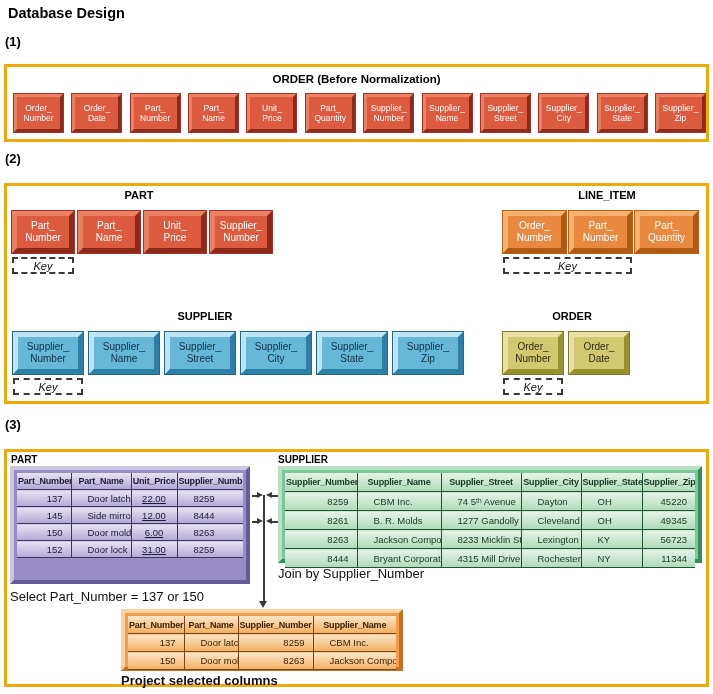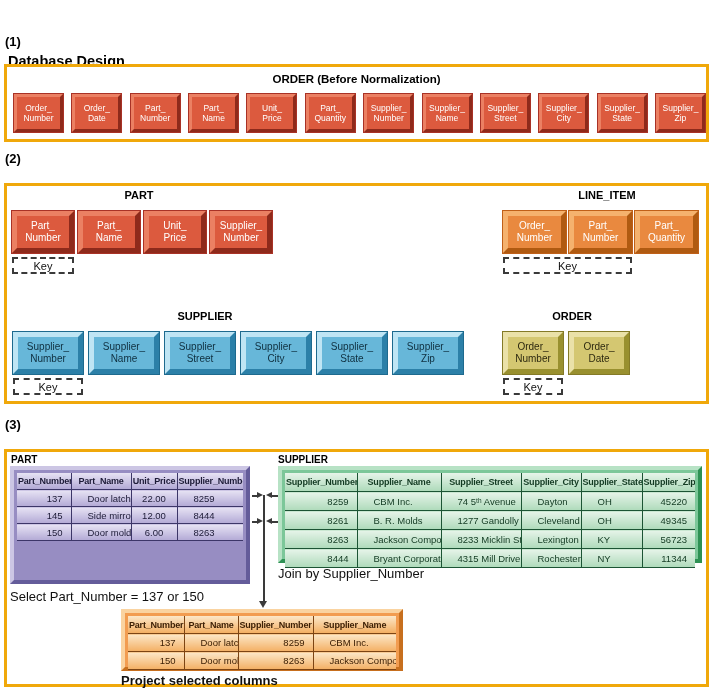--- a/index.html
+++ b/index.html
@@ -1,49 +1,49 @@
 <!DOCTYPE html>
 <html><head>
 <meta charset="utf-8">
 <style>
   html,body{margin:0;padding:0;background:#fff;}
   body{font-family:"Liberation Sans","DejaVu Sans",sans-serif;color:#111;}
   #canvas{position:relative;width:713px;height:694px;background:#fff;overflow:hidden;}
 
-  .page-title{position:absolute;left:8px;top:5px;font-size:14.5px;font-weight:bold;color:#000;margin-top:48px;}
+  .page-title{position:absolute;left:8px;top:5px;font-size:14.5px;font-weight:bold;color:#000;}
   .num-label{position:absolute;left:5px;font-size:13px;font-weight:bold;color:#000;}
 
   .gold-section{position:absolute;left:4px;width:705px;box-sizing:border-box;
     border:3px solid #F0A80A;background:#fff;}
 
   
   .fbox{position:absolute;box-sizing:border-box;display:flex;align-items:center;justify-content:center;
     text-align:center;white-space:pre-line;line-height:1.18;border-style:solid;}
   .red{background:#DC5A3E;border-color:#EB8063 #8E2A1B #8E2A1B #EB8063;outline:1px solid #A93226;color:#fff;}
   .orangeb{background:#E9893F;border-color:#F5B26E #B05A11 #B05A11 #F5B26E;outline:1px solid #C06018;color:#fff;}
   .blueb{background:#67B7D9;border-color:#BFE5F4 #2C80A8 #2C80A8 #BFE5F4;outline:1px solid #1E6A8E;color:#0F2F3F;}
   .oliveb{background:#D4C771;border-color:#EAE1A8 #99902F #99902F #EAE1A8;outline:1px solid #847A27;color:#2E2A10;}
 
   .s1row{position:absolute;left:7px;top:27px;width:691px;display:flex;justify-content:space-between;}
   .s1row .fbox{position:relative;width:49px;height:38px;border-width:3px;font-size:8.5px;}
   .s2box{border-width:5px;font-size:10px;height:42px;top:25px;}
 
   .grp-label{position:absolute;font-size:11px;font-weight:bold;text-align:center;color:#000;}
   .keybox{position:absolute;box-sizing:border-box;border:2px dashed #3a3a3a;background:#fff;
-    display:flex;align-items:center;justify-content:center;font-size:11px;color:#111;}
+    display:flex;align-items:center;justify-content:center;font-size:11px;color:#111;font-style:italic;}
 
   
   .tbl{position:absolute;box-sizing:border-box;border-width:4px;border-style:solid;padding:3px;}
   .tbl table{border-collapse:collapse;table-layout:fixed;width:100%;}
   .tbl th,.tbl td{overflow:hidden;white-space:nowrap;}
   .tbl th{font-weight:bold;font-size:9px;letter-spacing:-0.2px;text-align:center;}
   .tbl td{font-size:9.5px;}
   .num{text-align:right;padding-right:8px;}
   .txt{text-align:left;padding-left:16px;}
-  .ctr{text-align:center;}
+  .ctr{text-align:center;text-decoration:underline;}
 
   .purple{background:#978DC2;border-color:#CCC6E4 #645C9A #645C9A #CCC6E4;}
   .purple th,.purple td{border-bottom:1px solid #3C3668;color:#1C1A36;height:14px;
     background:linear-gradient(180deg,#E7E3F4,#B2A9D5);}
   .purple th:not(:last-child),.purple td:not(:last-child){border-right:1px solid #3C3668;}
 
   .greent{background:#7CC799;border-color:#B7E2C5 #2E9154 #2E9154 #B7E2C5;}
   .greent th,.greent td{border-bottom:1px solid #1C5434;color:#123A22;height:16px;
     background:linear-gradient(180deg,#E6F4E9,#AEDABA);}
   .greent th:not(:last-child),.greent td:not(:last-child){border-right:1px solid #1C5434;}
@@ -183,20 +183,26 @@
           <td class="num">145</td>
           <td class="txt">Side mirror</td>
           <td class="ctr">12.00</td>
           <td class="txt">8444</td>
         </tr>
         <tr>
           <td class="num">150</td>
           <td class="txt">Door molding</td>
           <td class="ctr">6.00</td>
           <td class="txt">8263</td>
+        </tr>
+        <tr>
+          <td class="num">152</td>
+          <td class="txt">Door lock</td>
+          <td class="ctr">31.00</td>
+          <td class="txt">8259</td>
         </tr>
       </tbody>
         </table>
     </div>
     <div class="caption" style="left:3px;top:137px;">Select Part_Number = 137 or 150</div>
 
     <div class="mini-label" style="left:271px;top:2px;">SUPPLIER</div>
 
     <div class="tbl greent" style="left:271px;top:14px;width:424px;height:97px;">
       <table>

